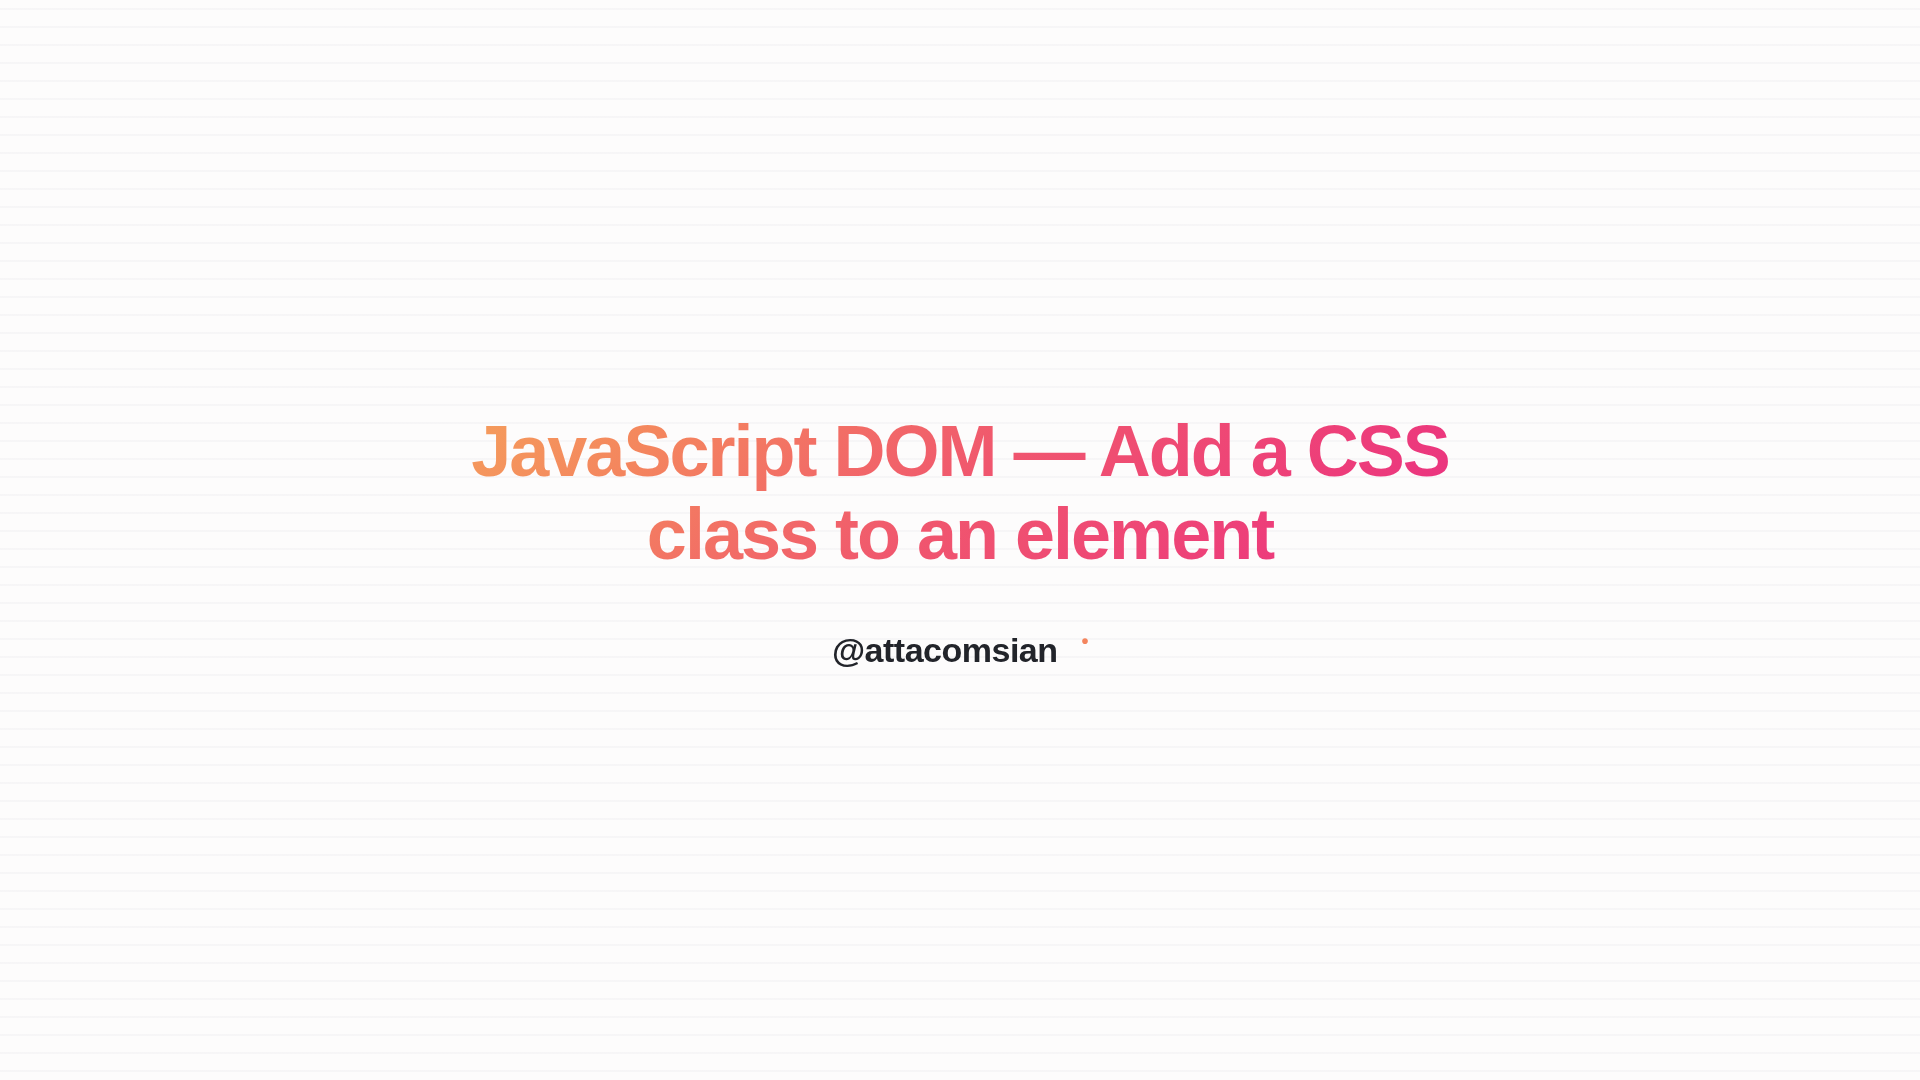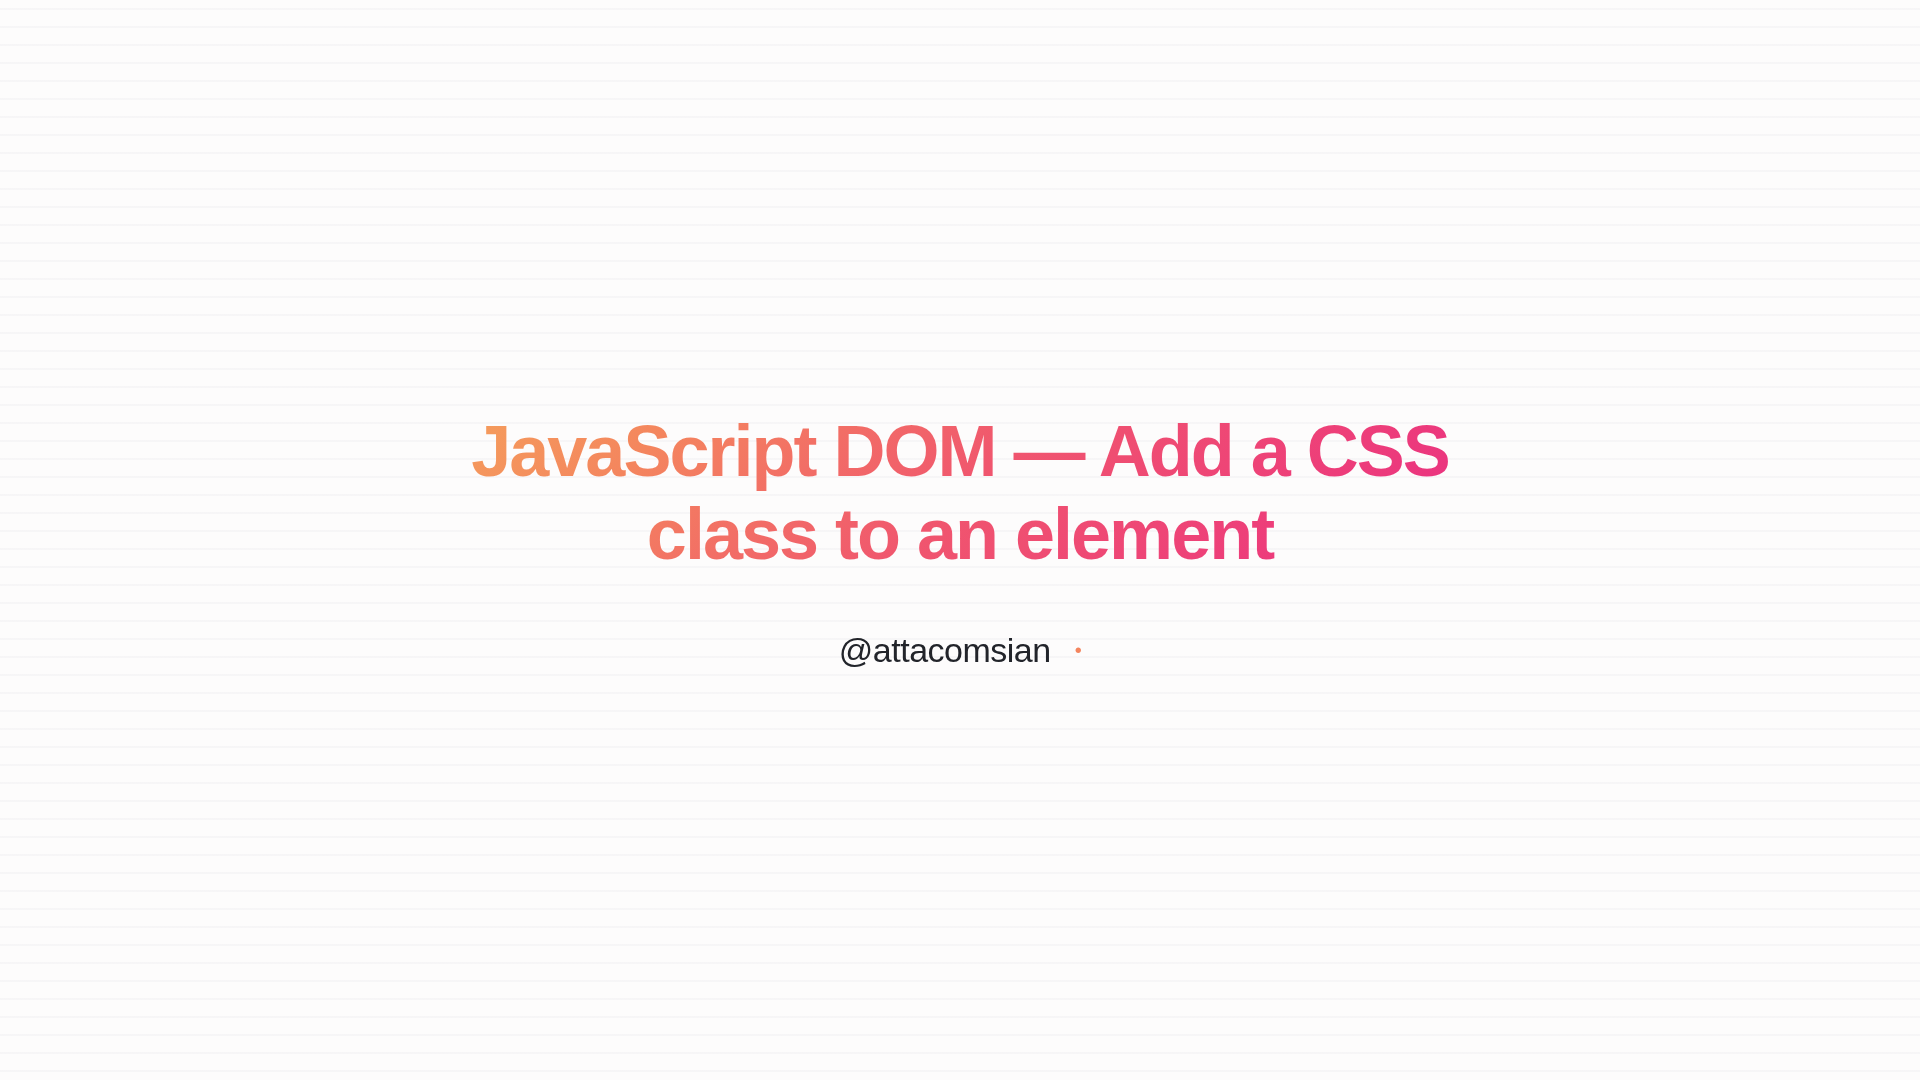--- a/index.html
+++ b/index.html
@@ -43,25 +43,25 @@
       background: linear-gradient(135deg, #f5a05c 0%, #f4855e 20%, #f0566e 50%, #ed3d7a 80%, #e82c85 100%);
       -webkit-background-clip: text;
       background-clip: text;
       -webkit-text-fill-color: transparent;
       color: transparent;
       margin-bottom: 55px;
     }
     
     .meta {
       display: flex;
-      align-items: center;
+      align-items: flex-start;
       justify-content: center;
       gap: 24px;
       font-size: 34px;
-      font-weight: 400;
+      font-weight: 700;
       color: #22242a;
       letter-spacing: -0.5px;
     }
     
     .separator {
       color: #f4855e;
       font-size: 20px;
       line-height: 1;
     }
   </style>

